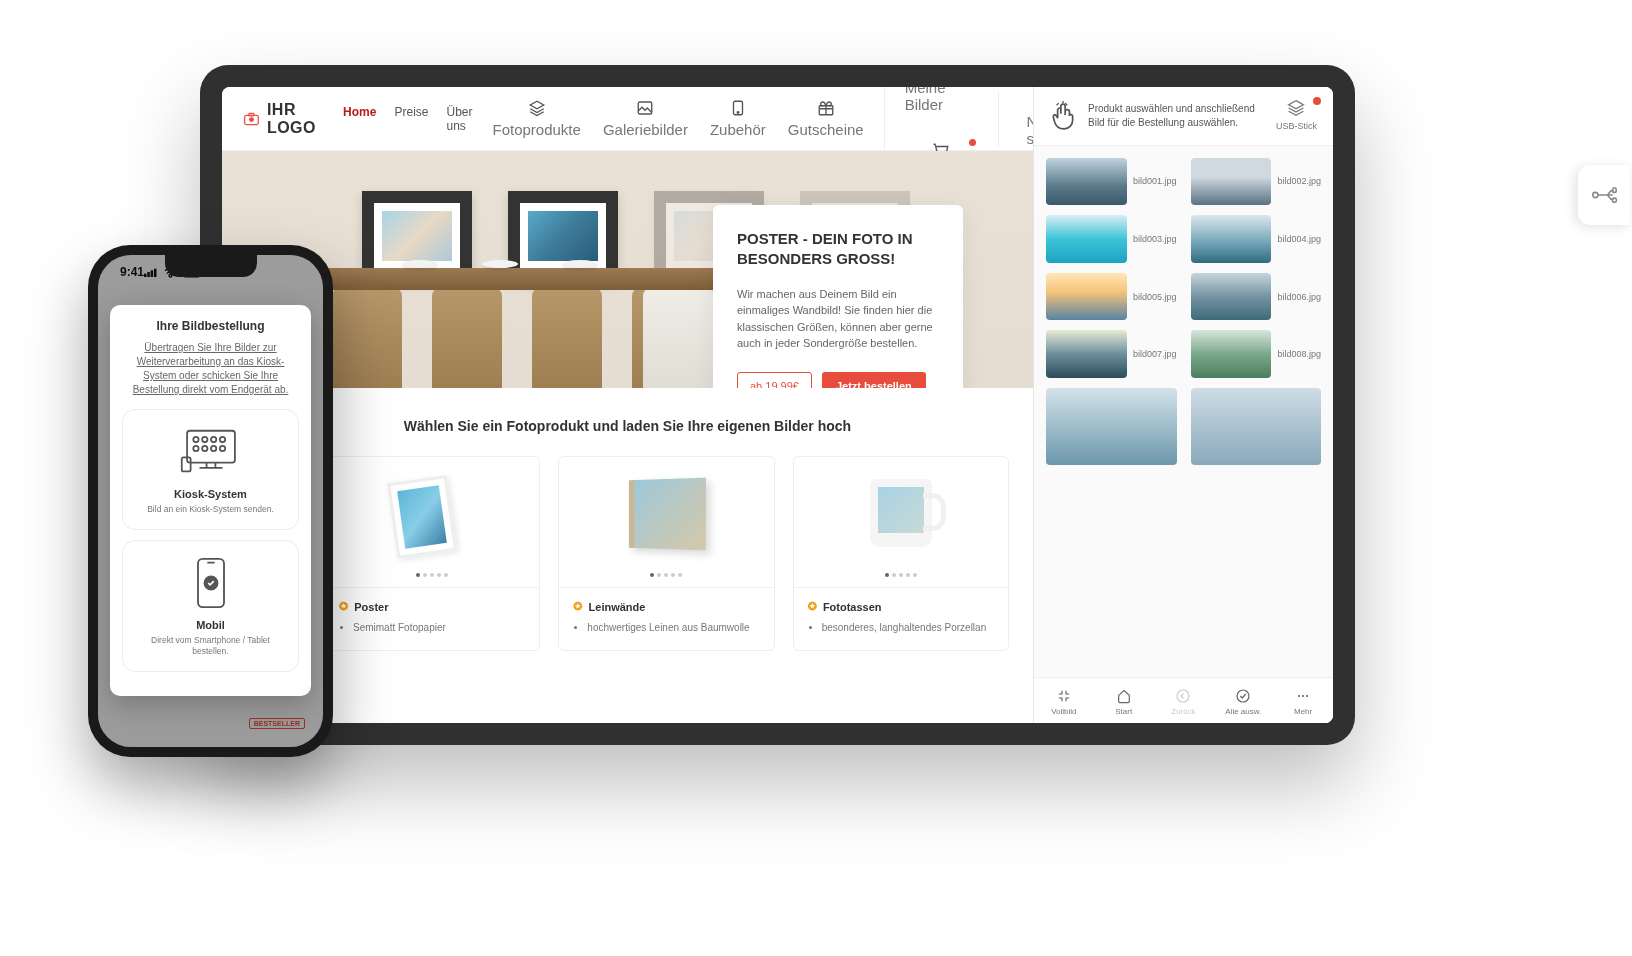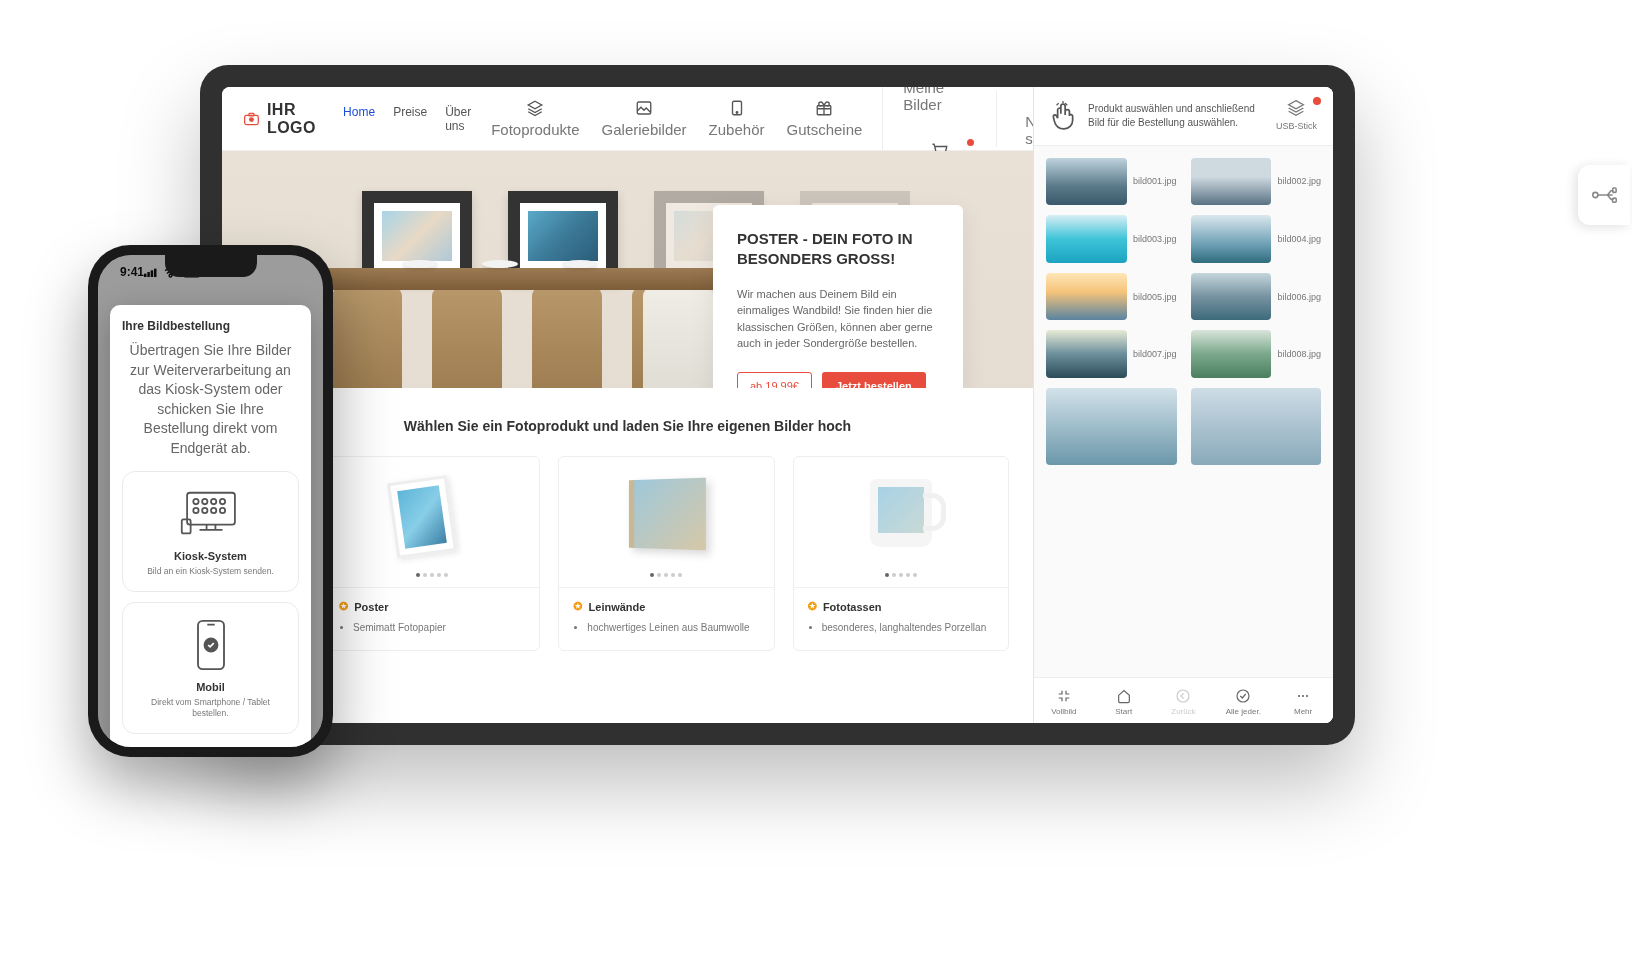--- a/index.html
+++ b/index.html
@@ -44,21 +44,21 @@
   height: 64px;
   padding: 0 22px;
   border-bottom: 1px solid #eee;
   background: #fff;
   gap: 20px;
 }
 .logo-group { display: flex; align-items: center; gap: 8px; }
 .logo-text { font-weight: 700; font-size: 16px; color: #333; letter-spacing: .5px; }
 .nav-links { display: flex; gap: 18px; font-size: 12px; color: #555; }
 .nav-links span { cursor: pointer; }
-.nav-links span:first-child { font-weight: 400; color: #1d4ed8; }
+.nav-links span:first-child { font-weight: 700; color: #b91c1c; }
 .nav-icons { margin-left: auto; display: flex; gap: 22px; }
 .nav-icon-item { display: flex; flex-direction: column; align-items: center; gap: 4px; cursor: pointer; color: #777; font-size: 15px; }
 .nav-icon-item svg { width: 18px; height: 18px; }
 .nav-icons-2 { display: flex; gap: 29px; padding-left: 20px; border-left: 1px solid #eee; flex-direction: column; }
 .nav-icons-3 { display: flex; gap: 20px; padding-left: 28px; border-left: 1px solid #eee; }
 
 .hero {
   position: relative;
   height: 237px;
   background: linear-gradient(180deg,#e9e1d5 0,#e5ddd2 100%);
@@ -223,22 +223,22 @@
 
 .modal{
   position:absolute;
   left:12px;right:12px;top:50px;
   background:#fff;
   border-radius:10px;
   z-index:4;
   box-shadow:0 8px 30px rgba(0,0,0,0.25);
   padding:14px 12px;
 }
-.modal h3{text-align:left;font-size:12px;font-weight:700;color:#333;margin-bottom:8px;}
-.modal .sub{text-align:center;font-size:14px;color:#666;line-height:1.4;margin-bottom:12px;padding:0 4px;}
+.modal h3{text-align:center;font-size:12px;font-weight:700;color:#333;margin-bottom:8px;}
+.modal .sub{text-align:center;font-size:10px;color:#666;line-height:1.4;margin-bottom:12px;padding:0 4px;text-decoration:underline;}
 .option-card{border:1px solid #eaeaea;border-radius:13px;padding:14px 10px;margin-bottom:10px;text-align:center;}
 .option-card .oicon{height:56px;display:flex;align-items:center;justify-content:center;margin-bottom:8px;}
 .option-card h4{font-size:11px;font-weight:700;color:#333;margin-bottom:4px;}
 .option-card p{font-size:8.5px;color:#777;line-height:1.3;}
 </style>
 </head>
 <body>
 
 <div class="tablet-frame">
 <div class="tablet-screen">
@@ -510,21 +510,21 @@
               <circle cx="12" cy="12" r="9"></circle>
               <path d="M13 8l-4 4 4 4"></path>
             </svg>
         <span>Zurück</span>
       </div>
       <div class="bot-item">
         <svg viewBox="0 0 24 24" fill="none" stroke="#666" stroke-width="1.8">
               <circle cx="12" cy="12" r="9"></circle>
               <path d="M8 12l3 3 5-6"></path>
             </svg>
-        <span>Alle jeder.</span>
+        <span>Alle ausw.</span>
       </div>
       <div class="bot-item">
         <svg viewBox="0 0 24 24" fill="#666">
               <circle cx="6" cy="12" r="1.6"></circle>
               <circle cx="12" cy="12" r="1.6"></circle>
               <circle cx="18" cy="12" r="1.6"></circle>
             </svg>
         <span>Mehr</span>
       </div>
     </div>

